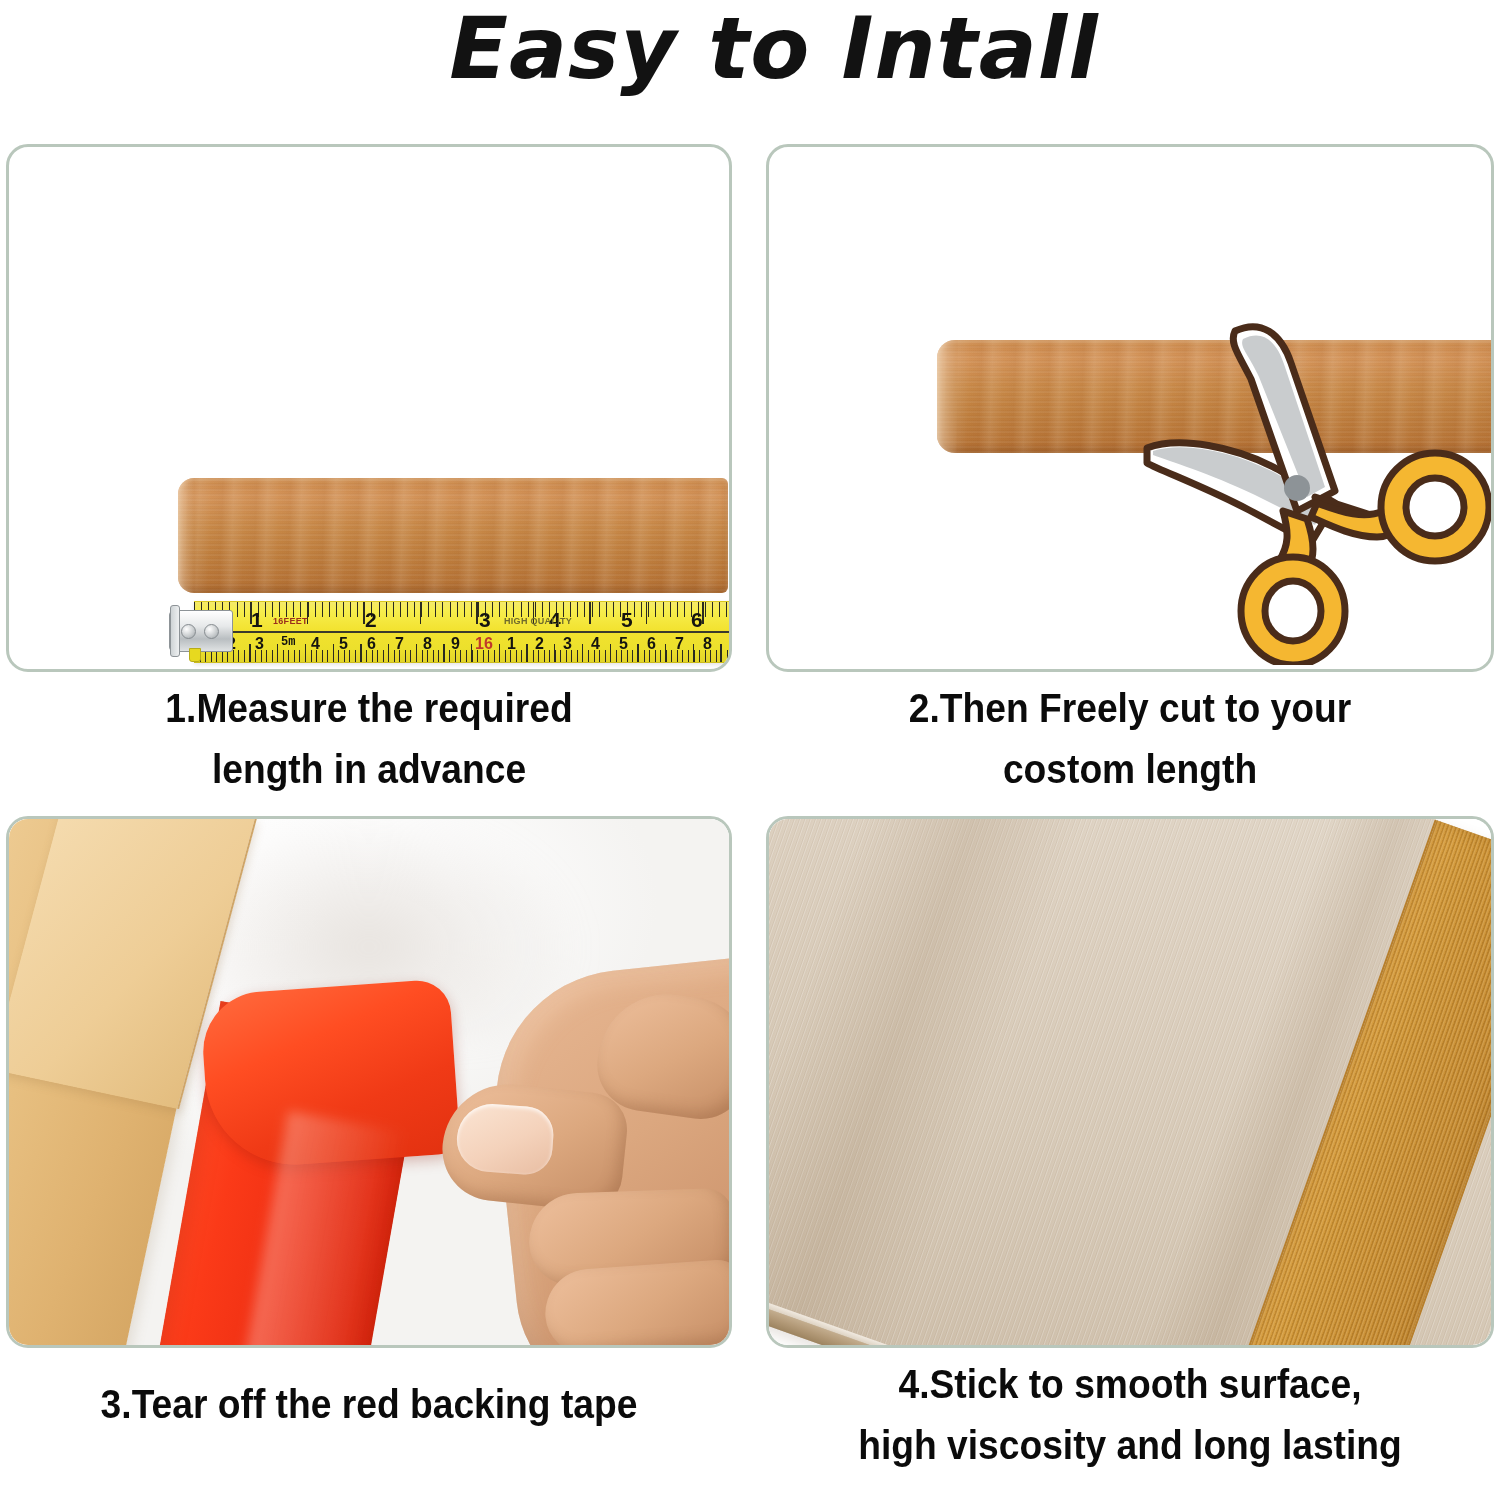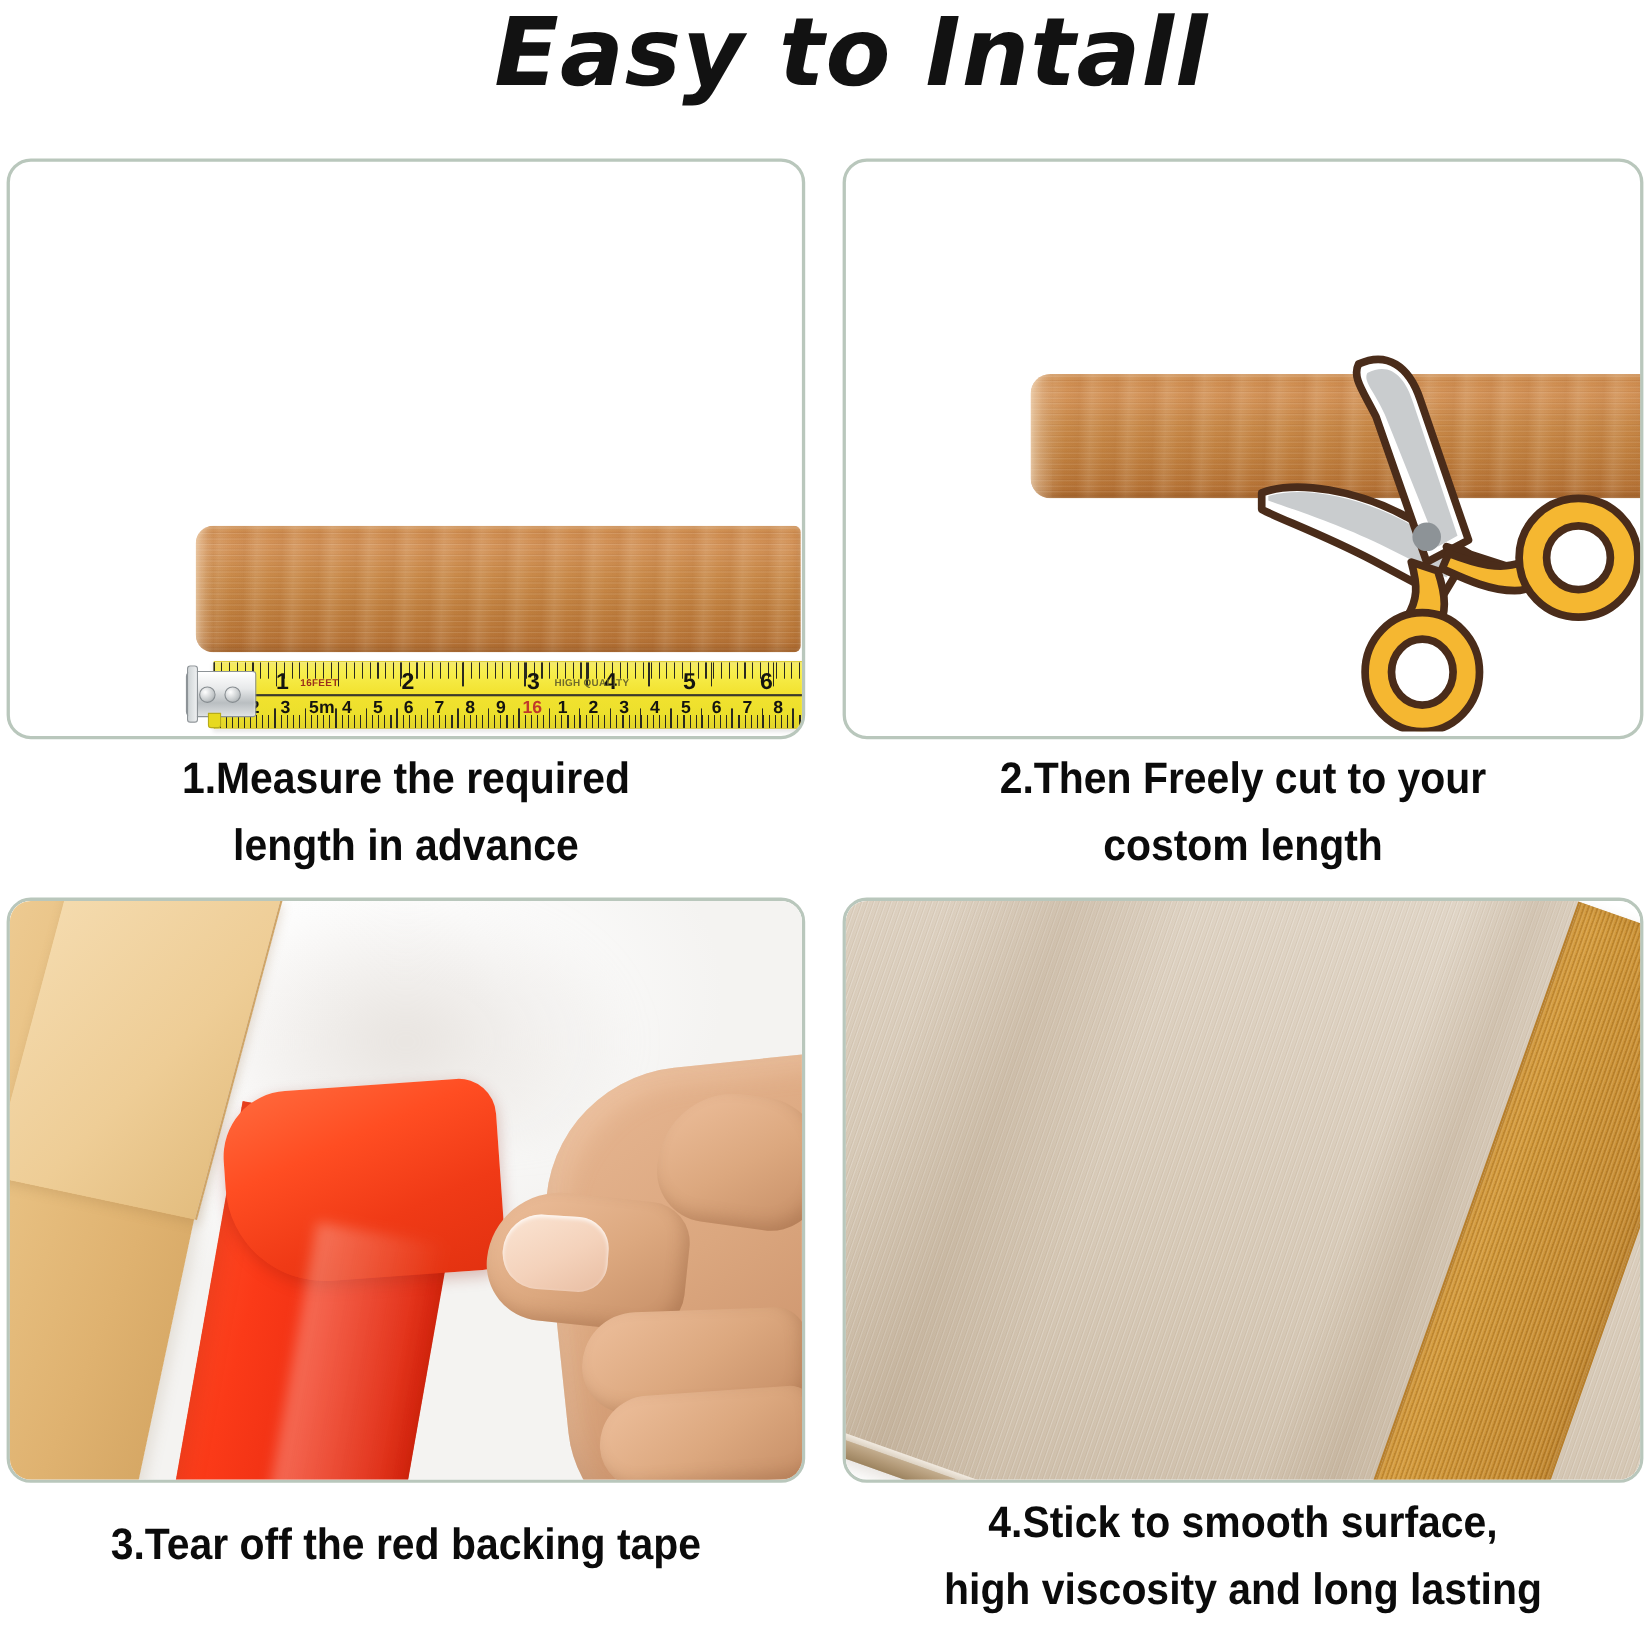--- a/index.html
+++ b/index.html
@@ -153,22 +153,22 @@
     font-family: "Liberation Sans", sans-serif;
     font-weight: 700;
     font-size: 9px;
     letter-spacing: 0.3px;
     color: #9a2f1c;
     top: 14px;
   }
   .tape-brand.dark { color: #6f6a2c; }
   .tape-5m {
     position: absolute; top: 33px;
-    font-family: Liberation Sans, sans-serif;
-    font-weight: 700; font-size: 16px; color: #141410;
+    font-family: Liberation Mono, monospace;
+    font-weight: 700; font-size: 12px; color: #141410;
   }
   
   #tape-hook {
     position: absolute; left: 0; top: 9px; width: 62px; height: 40px;
     background: linear-gradient(180deg, #ffffff 0%, #e7e9ea 38%, #b9bec1 70%, #dfe2e3 100%);
     border: 1.5px solid #8d9397;
     border-radius: 5px 3px 3px 5px;
     box-shadow: inset 0 1px 2px rgba(255,255,255,0.9);
   }
   .hook-rivet {

